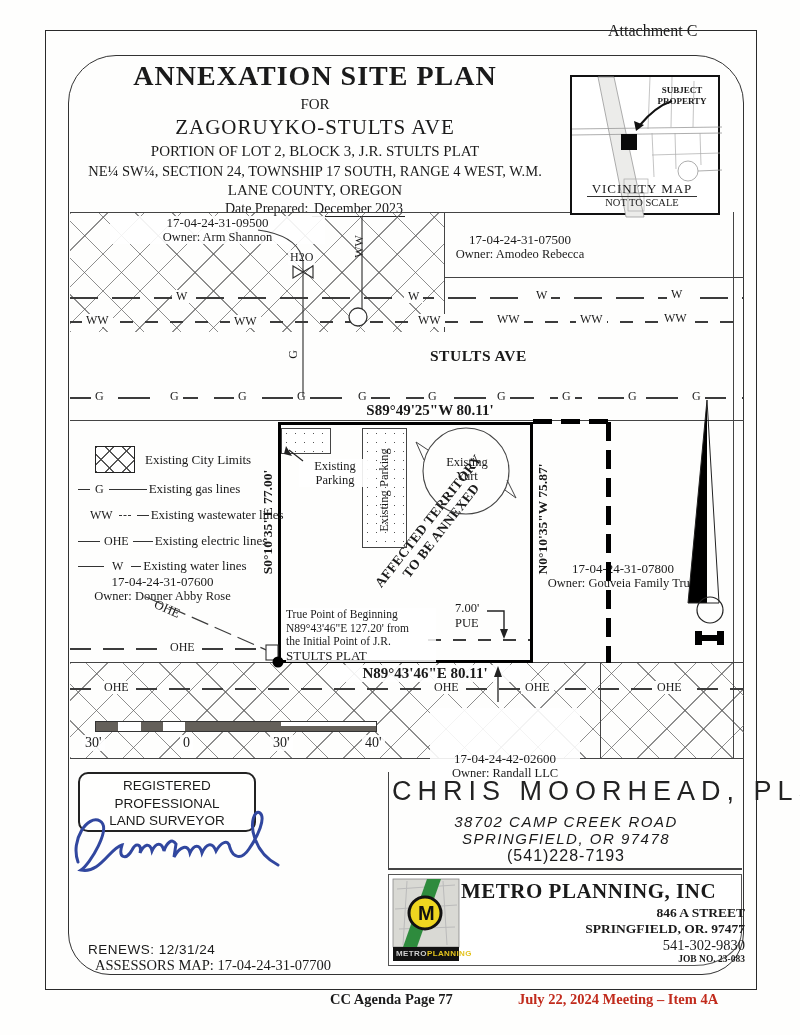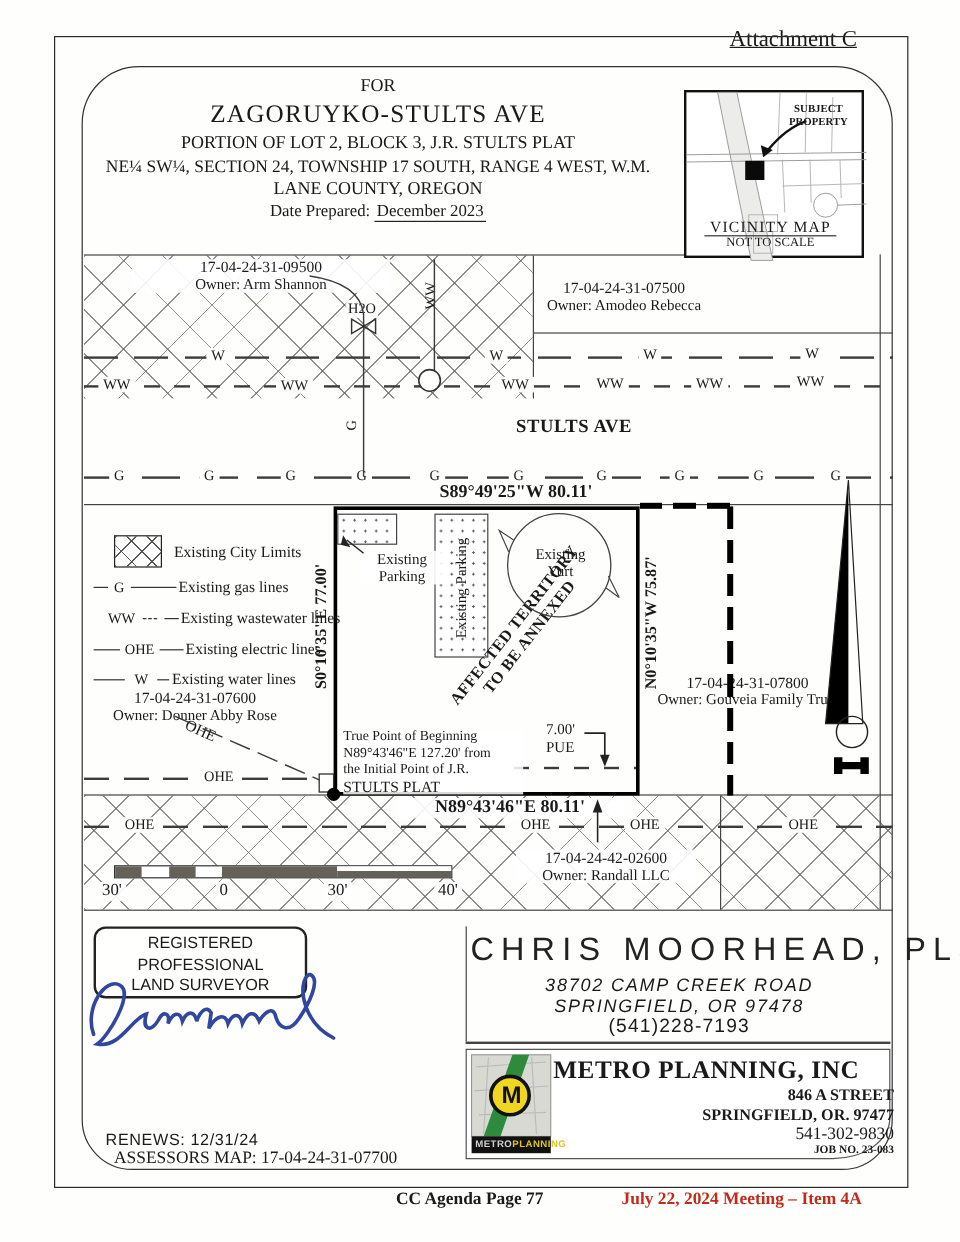--- a/index.html
+++ b/index.html
@@ -55,26 +55,27 @@
 
   .stamp-box { position:absolute; border:2px solid #222; border-radius:10px;
                font-family:"Liberation Sans", sans-serif; text-align:center; background:rgba(255,255,255,.6); }
   #footer-right { color:#c12b1c; }
 </style>
 </head>
 <body>
 
 <div id="page">
 
-  <div class="abs ser" style="left:608px; top:22px; width:110px; font-size:19px; text-decoration:underline;">Attachment C</div>
+  <div class="abs ser" style="left:608px; top:22px; width:110px; font-size:16px; ">Attachment C</div>
 
   <div class="abs" id="outer-frame"></div>
   <div class="abs" id="inner-frame"></div>
 
   <div class="abs ctr" style="left:80px; top:60px; width:470px;">
+    <div class="b ser" style="font-size:28px; letter-spacing:1px;">ANNEXATION SITE PLAN</div>
     <div style="font-size:15px; margin-top:4px;">FOR</div>
     <div style="font-size:21px; letter-spacing:1px; margin-top:2px;">ZAGORUYKO-STULTS AVE</div>
     <div style="font-size:15px; margin-top:3px;">PORTION OF LOT 2, BLOCK 3, J.R. STULTS PLAT</div>
     <div style="font-size:14.5px; margin-top:3px;">NE¼ SW¼,  SECTION 24, TOWNSHIP 17 SOUTH, RANGE 4 WEST, W.M.</div>
     <div style="font-size:15px; margin-top:2px;">LANE COUNTY, OREGON</div>
     <div style="font-size:14px; margin-top:2px;">
       <span>Date Prepared: </span><span style="border-bottom:1.2px solid #222; padding:0 2px;">December 2023</span>
     </div>
   </div>
 
@@ -164,21 +165,21 @@
   </div>
   <div class="abs ctr plabel" style="left:80px; top:575px; width:165px;">
     <div style="font-size:13px;">17-04-24-31-07600</div>
     <div>Owner: Donner Abby Rose</div>
   </div>
   <div class="abs ctr plabel" style="left:538px; top:562px; width:170px;">
     <div style="font-size:13px;">17-04-24-31-07800</div>
     <div>Owner: Gouveia Family Trust</div>
   </div>
   <div class="abs ctr plabel wbg" style="left:430px; top:708px; width:150px;">
-    <div style="font-size:13px;">17-04-24-42-02600</div>
+    <div style="font-size:13px;margin-top:44px;">17-04-24-42-02600</div>
     <div>Owner: Randall LLC</div>
   </div>
 
   <div class="abs ctr b ser" style="left:330px; top:402px; width:200px; font-size:15px; background:#fefefd;">S89°49'25"W 80.11'</div>
   <div class="abs ctr b ser wbg" style="left:330px; top:665px; width:190px; font-size:15px;">N89°43'46"E  80.11'</div>
   <div class="abs ctr b ser rot" style="left:190px; top:514px; width:155px; font-size:13.5px;">S0°10'35"E  77.00'</div>
   <div class="abs ctr b ser rot" style="left:465px; top:511px; width:155px; font-size:13.5px;">N0°10'35"W  75.87'</div>
 
   <div class="abs" id="parcel"></div>
   <div class="abs" id="dash-h"></div>

